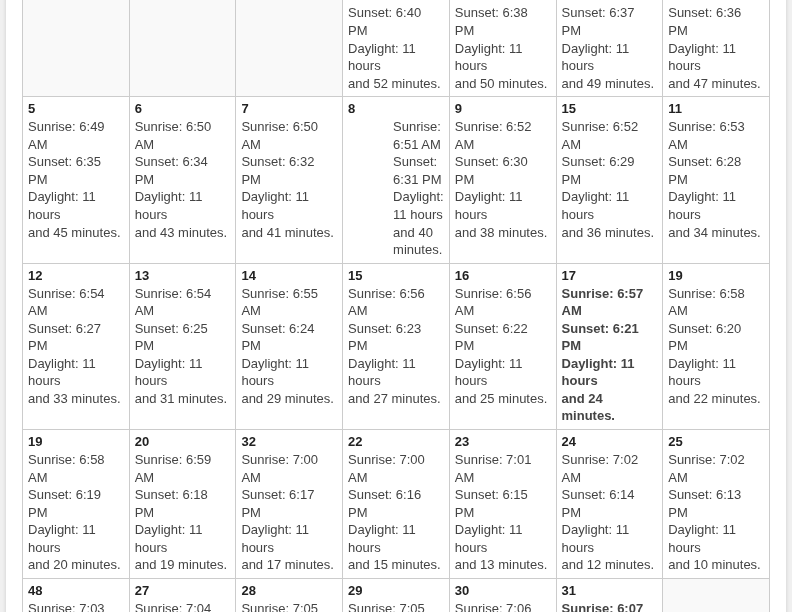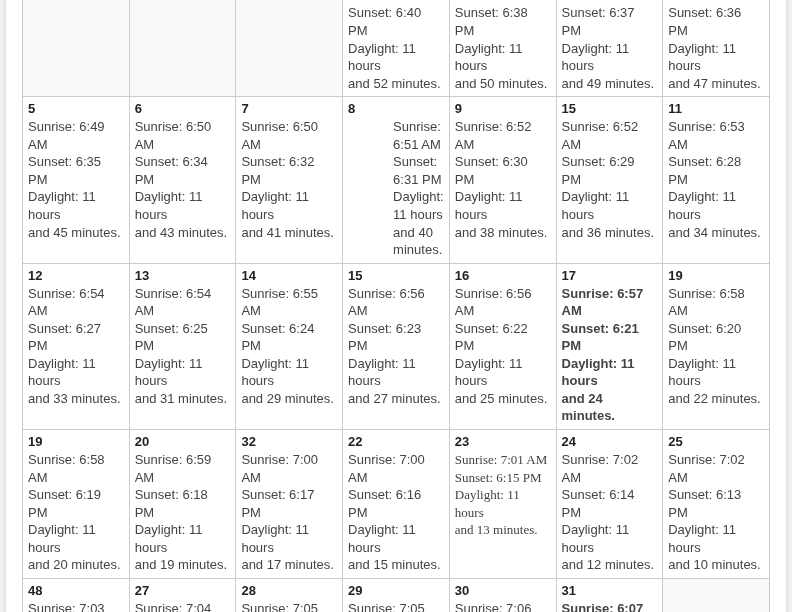--- a/index.html
+++ b/index.html
@@ -275,21 +275,21 @@
           </td>
           <td>
             <div class="cell-date">22</div>
             <div class="cell-info" style="white-space: pre-line;">Sunrise: 7:00 AM
 Sunset: 6:16 PM
 Daylight: 11 hours
 and 15 minutes.</div>
           </td>
           <td>
             <div class="cell-date">23</div>
-            <div class="cell-info" style="white-space: pre-line; font-family: Liberation Serif, serif;">Sunrise: 7:01 AM
+            <div class="cell-info" style="white-space: pre-line;">Sunrise: 7:01 AM
 Sunset: 6:15 PM
 Daylight: 11 hours
 and 13 minutes.</div>
           </td>
           <td>
             <div class="cell-date">24</div>
             <div class="cell-info" style="white-space: pre-line;">Sunrise: 7:02 AM
 Sunset: 6:14 PM
 Daylight: 11 hours
 and 12 minutes.</div>

